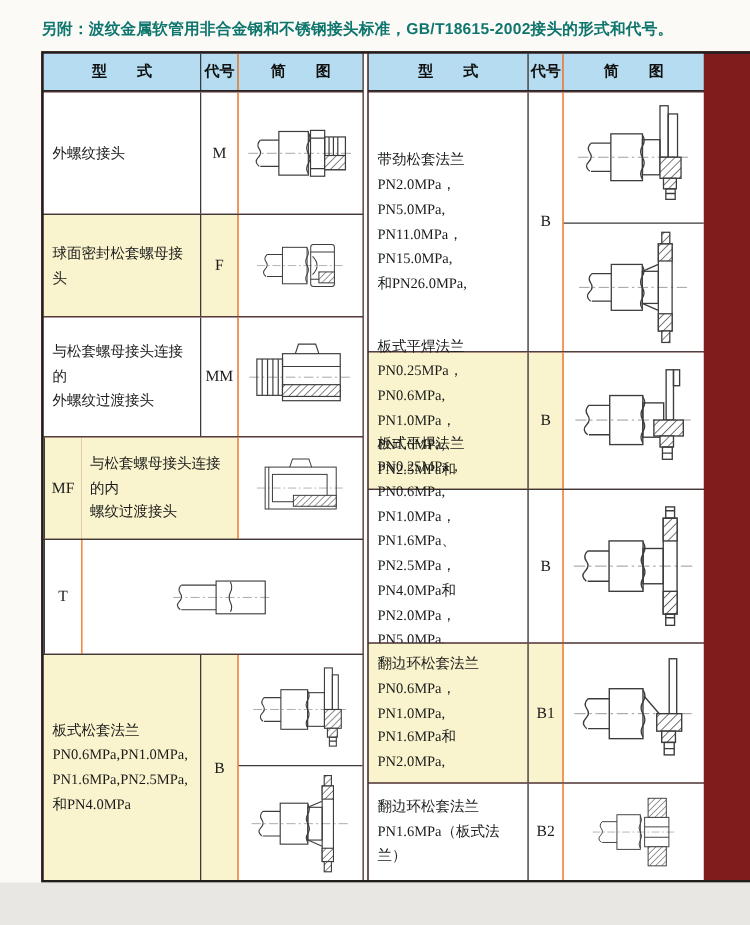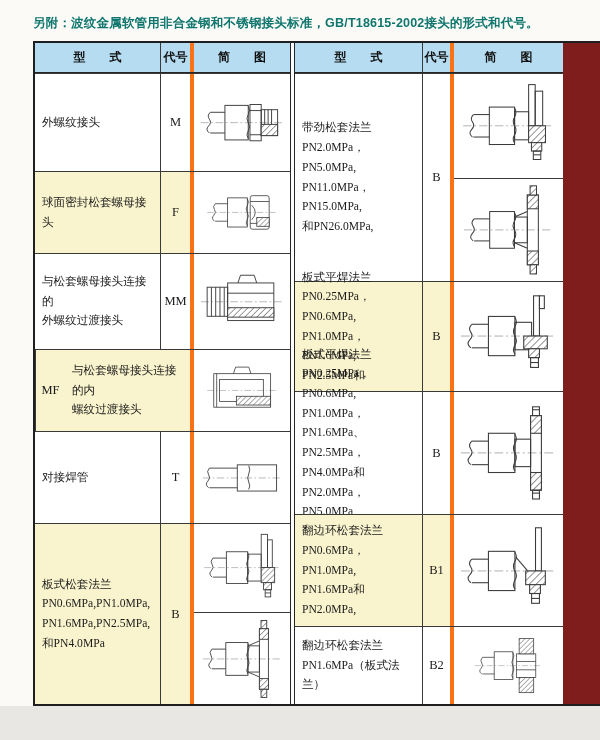--- a/index.html
+++ b/index.html
@@ -14,21 +14,21 @@
   .row{display:flex;width:100%}
   .row+.row{border-top:1px solid #3a3a3a}
   .row.hd{height:30px;border-bottom:.5px solid #262626}
   .cell{background:#fff}
   .c-type{width:125px;display:flex;align-items:center;padding:16px 7px;
     font-family:"Liberation Serif",serif;font-size:11.6px;line-height:1.7;color:#1b1b1b;white-space:pre-line}
   .rh .c-type{width:127px}
   .c-code{width:30px;border-left:1px solid #3a3a3a;display:flex;align-items:center;justify-content:center;
     font-family:"Liberation Serif",serif;font-size:12.5px;color:#1b1b1b}
   .rh .c-code{width:28px}
-  .c-diag{flex:1;border-left:4px solid #f97316;display:flex;flex-direction:column;background:#fff}
+  .c-diag{flex:1;border-left:1px solid #f97316;display:flex;flex-direction:column;background:#fff}
   .hd .cell{display:flex;align-items:center;justify-content:center;background:#b5dcf0;
     font-family:"Liberation Sans",sans-serif;font-size:12px;font-weight:600;color:#101010;padding:0;white-space:pre}
   .hl{background:#f9f4cd}
   .sub{flex:1;display:flex;align-items:center;justify-content:center;overflow:hidden}
   .sub+.sub{border-top:1px solid #3a3a3a}
   .d{width:100%;height:100%;display:flex;align-items:center;justify-content:center}
   .d svg{width:90%;height:90%}
   .bottom-strip{position:absolute;left:0;bottom:0;width:100%;height:34px;background:#e9e7e3}
 </style>
 </head>
@@ -150,21 +150,20 @@
               <path d="M38 27 L41 18 L59 18 L62 27" stroke="#3c3c3c" stroke-width="1.1" fill="none"></path>
               <rect x="19" y="35" width="60" height="30" stroke="#3c3c3c" stroke-width="1.1" fill="none"></rect>
               <rect x="42" y="58" width="47" height="12" fill="url(#ht3)" stroke="#3c3c3c" stroke-width="1.1"></rect>
               <line x1="15" y1="27" x2="15" y2="73" stroke="#3c3c3c" stroke-width="1.1"></line>
             </svg>
           </div>
         </div>
     </div>
 
     <div class="row" style="height:92px">
-      <div class="cell c-type">对接焊管</div>
       <div class="cell c-code">T</div>
       <div class="cell c-diag">
           <div class="d">
             <svg viewBox="0 0 100 100" preserveAspectRatio="xMidYMid meet">
               <defs>
                 <pattern id="ht4" width="5" height="5" patternUnits="userSpaceOnUse" patternTransform="rotate(45)">
                   <rect width="5" height="5" fill="#fff"></rect>
                   <line x1="0" y1="0" x2="0" y2="5" stroke="#666" stroke-width="1.5"></line>
                 </pattern>
               </defs>

